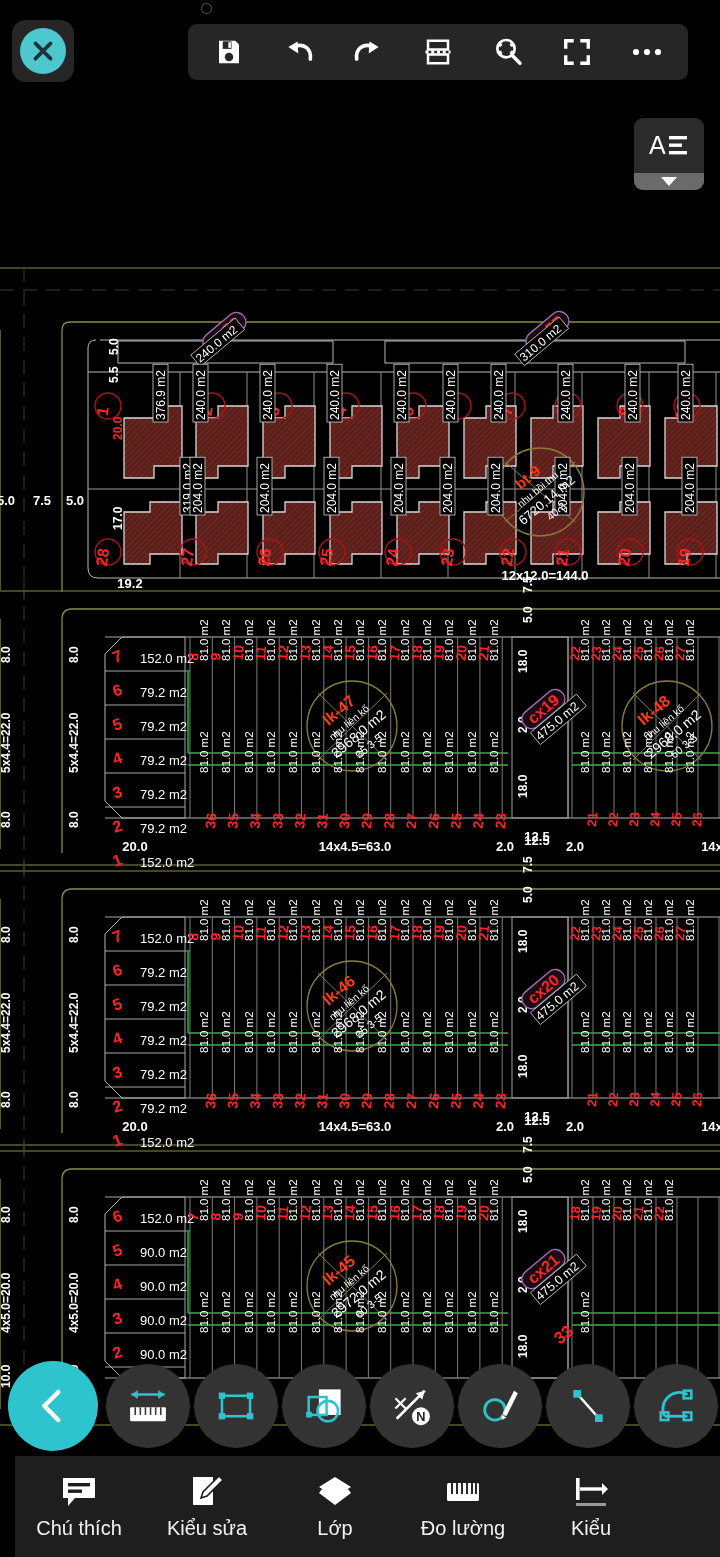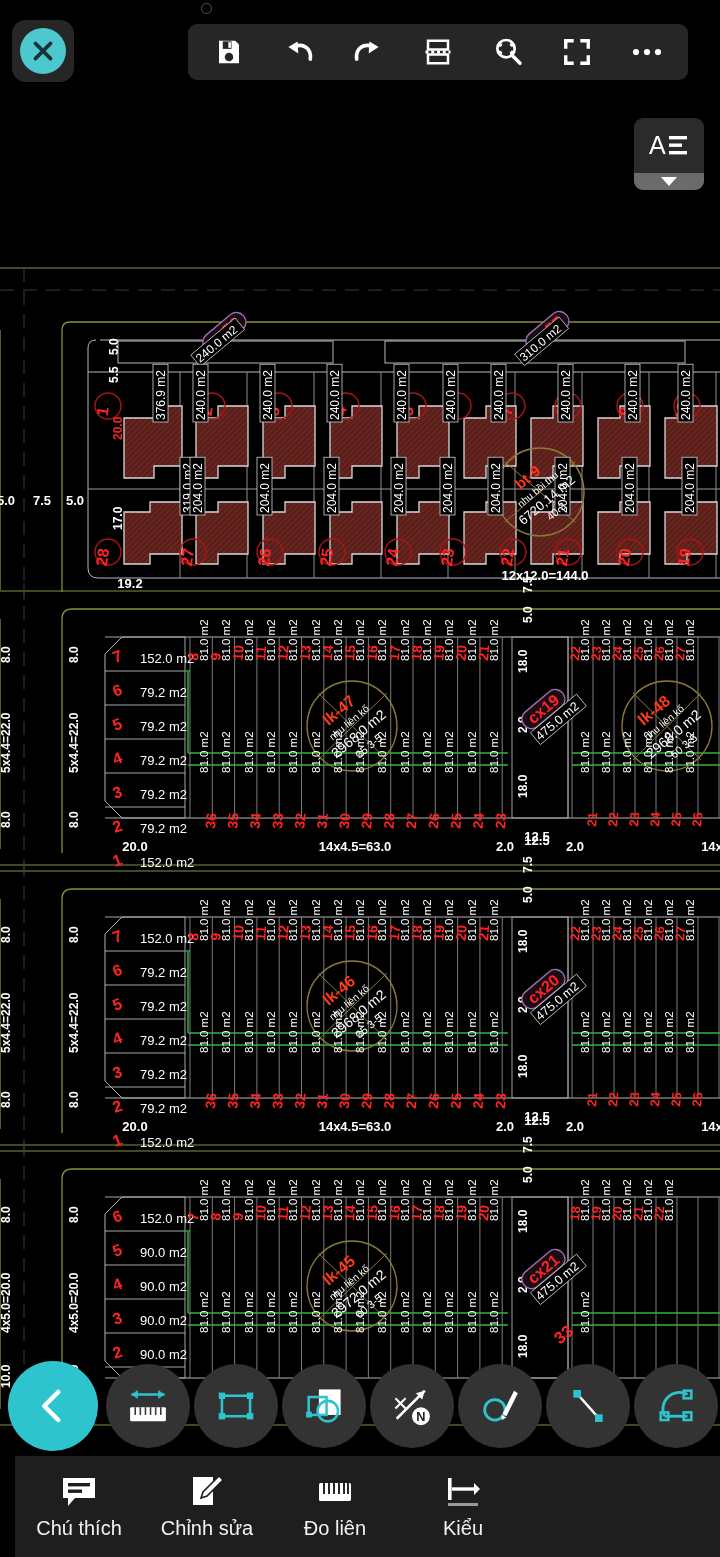--- a/index.html
+++ b/index.html
@@ -996,39 +996,48 @@
   </div>
 
 
   <div class="navitem">
     <span class="nicon">
       <svg width="34" height="34" viewBox="0 0 34 34">
         <path d="M3 2 h20 v28 h-20 z" fill="#fff"></path>
         <path d="M29 1 L33 5 L17 21 L11 23 L13 17 Z" fill="#fff" stroke="#1e1e1e" stroke-width="1.6"></path>
       </svg>
     </span>
-    <span class="nlabel">Chỉnh sửa</span>
-  </div>
-
+    <span class="nlabel">Kiểu sửa</span>
+  </div>
+
+  <div class="navitem">
+    <span class="nicon">
+      <svg width="36" height="32" viewBox="0 0 36 32">
+        <path d="M18 1 L34 11 L18 21 L2 11 Z" fill="#fff"></path>
+        <path d="M18 18 L31 13 L34 17 L18 29 L2 17 L5 13 Z" fill="#fff"></path>
+      </svg>
+    </span>
+    <span class="nlabel">Lớp</span>
+  </div>
 
   <div class="navitem">
     <span class="nicon">
       <svg width="36" height="30" viewBox="0 0 36 30">
         <rect x="2" y="6" width="32" height="18" rx="1.6" fill="#fff"></rect>
         <g stroke="#1e1e1e" stroke-width="1.9">
           <line x1="7" y1="6" x2="7" y2="17"></line>
             <line x1="12" y1="6" x2="12" y2="17"></line>
           <line x1="17" y1="6" x2="17" y2="17"></line>
             <line x1="22" y1="6" x2="22" y2="17"></line>
           <line x1="27" y1="6" x2="27" y2="17"></line>
             <line x1="31" y1="6" x2="31" y2="17"></line>
         </g>
       </svg>
     </span>
-    <span class="nlabel">Đo liên</span>
+    <span class="nlabel">Đo lường</span>
   </div>
 
   <div class="navitem">
     <span class="nicon">
       <svg width="34" height="32" viewBox="0 0 34 32">
         <rect x="2" y="2" width="3.6" height="22" fill="#fff"></rect>
         <path d="M6 13 h22" stroke="#fff" stroke-width="3.4"></path>
         <path d="M28 7 L34 13 L28 19 Z" fill="#fff"></path>
         <rect x="2" y="27" width="30" height="3" fill="#9a9a9a"></rect>
       </svg>

